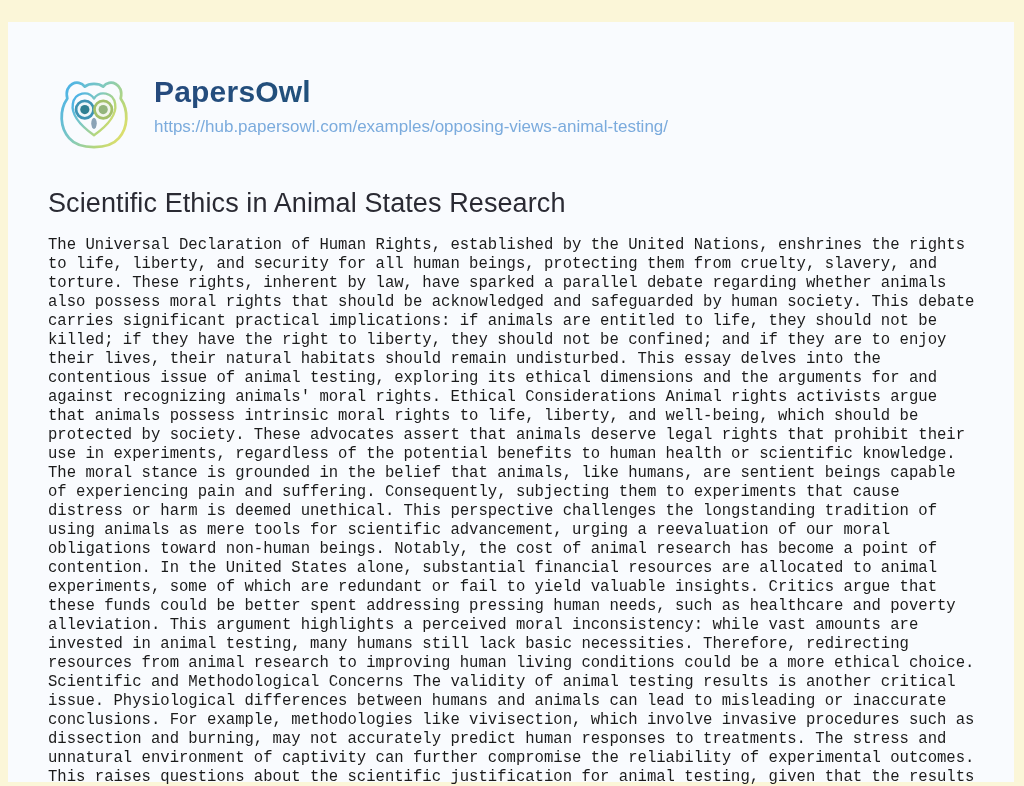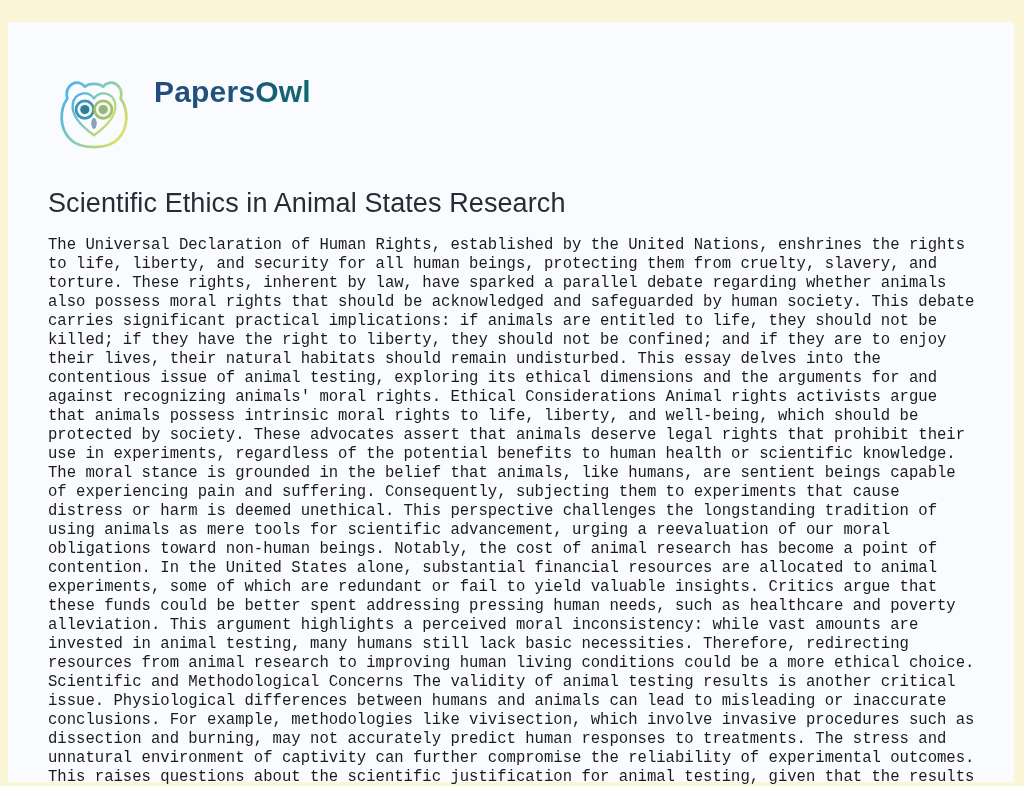--- a/index.html
+++ b/index.html
@@ -103,20 +103,21 @@
           <circle cx="60" cy="43" r="9.5" fill="#f2f6ec" stroke="#a3c06a" stroke-width="3"></circle>
           <circle cx="60" cy="43" r="5" fill="#94b57c"></circle>
 
           <ellipse cx="50" cy="58" rx="3" ry="6" fill="#8ba3b6"></ellipse>
         </svg>
       </span>
     </div>
 
     <div>
       <div class="brand">PapersOwl</div>
+      <a class="url">https://hub.papersowl.com/examples/opposing-views-animal-testing/</a>
     </div>
 
   </div>
 
   <h1 class="title">Scientific Ethics in Animal States Research</h1>
 
   <p class="essay">The Universal Declaration of Human Rights, established by the United Nations, enshrines the rights to life, liberty, and security for all human beings, protecting them from cruelty, slavery, and torture. These rights, inherent by law, have sparked a parallel debate regarding whether animals also possess moral rights that should be acknowledged and safeguarded by human society. This debate carries significant practical implications: if animals are entitled to life, they should not be killed; if they have the right to liberty, they should not be confined; and if they are to enjoy their lives, their natural habitats should remain undisturbed. This essay delves into the contentious issue of animal testing, exploring its ethical dimensions and the arguments for and against recognizing animals' moral rights. Ethical Considerations Animal rights activists argue that animals possess intrinsic moral rights to life, liberty, and well-being, which should be protected by society. These advocates assert that animals deserve legal rights that prohibit their use in experiments, regardless of the potential benefits to human health or scientific knowledge. The moral stance is grounded in the belief that animals, like humans, are sentient beings capable of experiencing pain and suffering. Consequently, subjecting them to experiments that cause distress or harm is deemed unethical. This perspective challenges the longstanding tradition of using animals as mere tools for scientific advancement, urging a reevaluation of our moral obligations toward non-human beings. Notably, the cost of animal research has become a point of contention. In the United States alone, substantial financial resources are allocated to animal experiments, some of which are redundant or fail to yield valuable insights. Critics argue that these funds could be better spent addressing pressing human needs, such as healthcare and poverty alleviation. This argument highlights a perceived moral inconsistency: while vast amounts are invested in animal testing, many humans still lack basic necessities. Therefore, redirecting resources from animal research to improving human living conditions could be a more ethical choice. Scientific and Methodological Concerns The validity of animal testing results is another critical issue. Physiological differences between humans and animals can lead to misleading or inaccurate conclusions. For example, methodologies like vivisection, which involve invasive procedures such as dissection and burning, may not accurately predict human responses to treatments. The stress and unnatural environment of captivity can further compromise the reliability of experimental outcomes. This raises questions about the scientific justification for animal testing, given that the results may not translate effectively to human applications. Animals are also used in product testing, often subjected to controversial methods such as the Draize Test and LD-50. The latter involves determining the lethal dose of substances by administering them to a sample group of animals, resulting in the deaths of many test subjects. This practice not only raises ethical concerns but also underscores the need for alternative testing methods that do not involve harming animals. The growing field of computer simulations and in vitro testing presents promising alternatives that could replace animal testing while ensuring scientific progress. Moral and Technological Alternatives The moral argument</p>
 
 </div>
 

